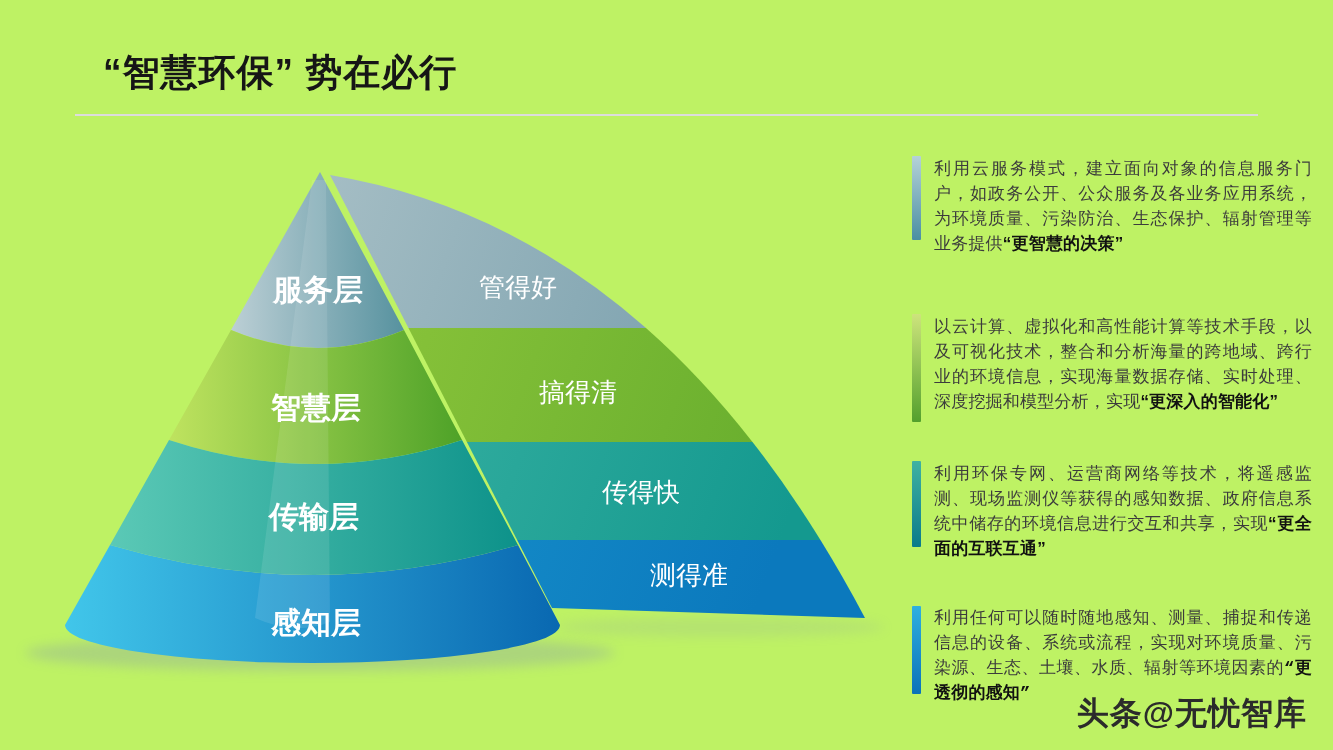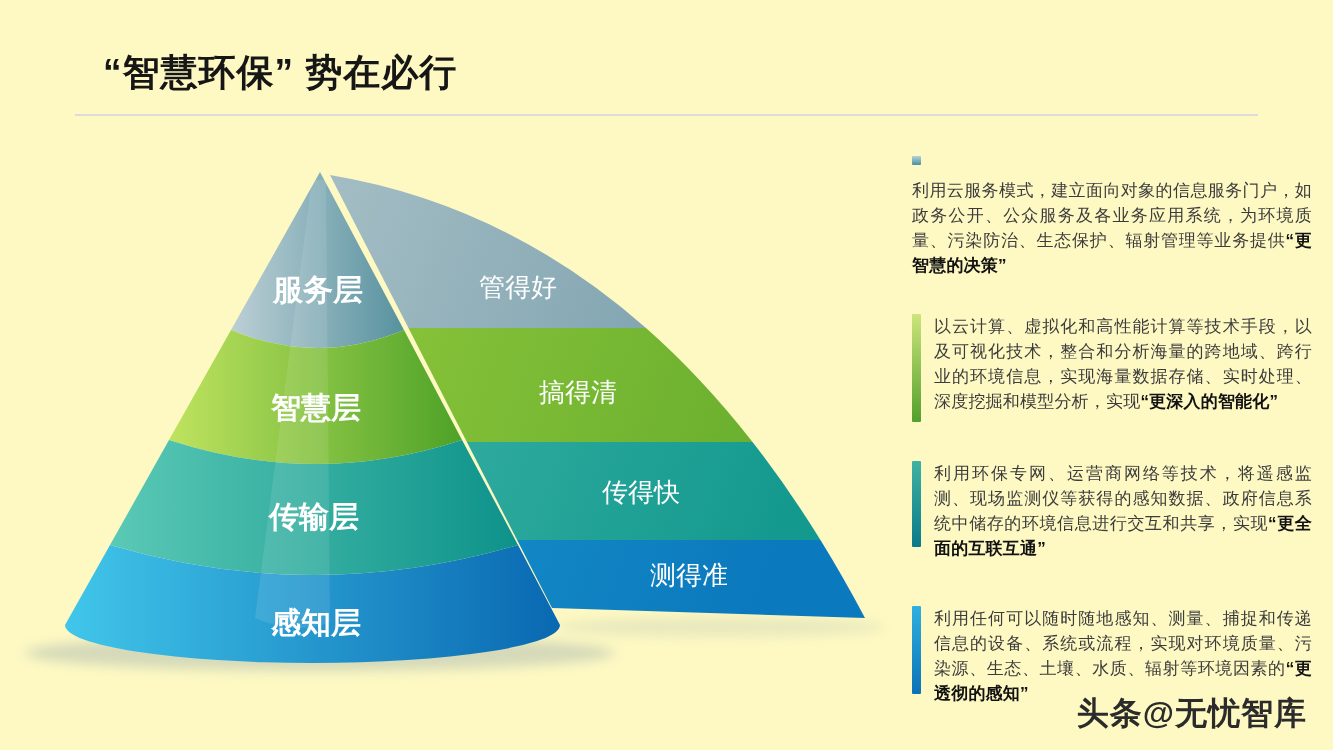--- a/index.html
+++ b/index.html
@@ -1,21 +1,21 @@
 <!DOCTYPE html>
 <html><head>
 <meta charset="utf-8">
 <style>
   * { margin:0; padding:0; box-sizing:border-box; }
   html,body { width:1333px; height:750px; }
   body {
     font-family:"Liberation Sans","DejaVu Sans",sans-serif;
     background:#ffffff; position:relative; overflow:hidden;
   }
-  .slide { position:absolute; inset:0; background:#fef9c3;padding-left:32px; }
+  .slide { position:absolute; inset:0; background:#bef264;padding-left:32px; }
 
   .title {
     position:absolute; left:103px; top:48px;
     font-size:37px; font-weight:bold; color:#161616; letter-spacing:1px;
   }
   .divider {
     position:absolute; left:75px; top:114px; width:1183px; height:2px;
     background:#dcdcdc;
   }
 
@@ -25,24 +25,24 @@
   .tagline   { font-size:26px; fill:#ffffff; }
 
   .desc { position:absolute; display:flex; gap:13px; width:400px; }
   .desc .bar { width:9px; flex:0 0 9px; border-radius:1px; }
   .desc p {
     flex:1; font-size:17px; line-height:25px; color:#3c3c3c;
     text-align:justify; letter-spacing:0.2px;
   }
   .desc p b { color:#111111; }
 
-  #desc-0 { left:912px; top:156px;flex-direction:column; } #desc-0 .bar { height:84px; }
+  #desc-0 { left:912px; top:156px; } #desc-0 .bar { height:84px; }
   #desc-1 { left:912px; top:314px; } #desc-1 .bar { height:108px; }
   #desc-2 { left:912px; top:461px; } #desc-2 .bar { height:86px; }
-  #desc-3 { left:912px; top:606px; } #desc-3 .bar { height:88px; }
+  #desc-3 { left:912px; top:606px;font-family:Liberation Mono, monospace; } #desc-3 .bar { height:88px; }
 
   .watermark {
     position:absolute; right:26px; top:692px;
     font-size:32px; font-weight:bold; color:#2b2b2b; z-index:5;
     letter-spacing:1px;
   }
 </style>
 </head>
 <body>
 

